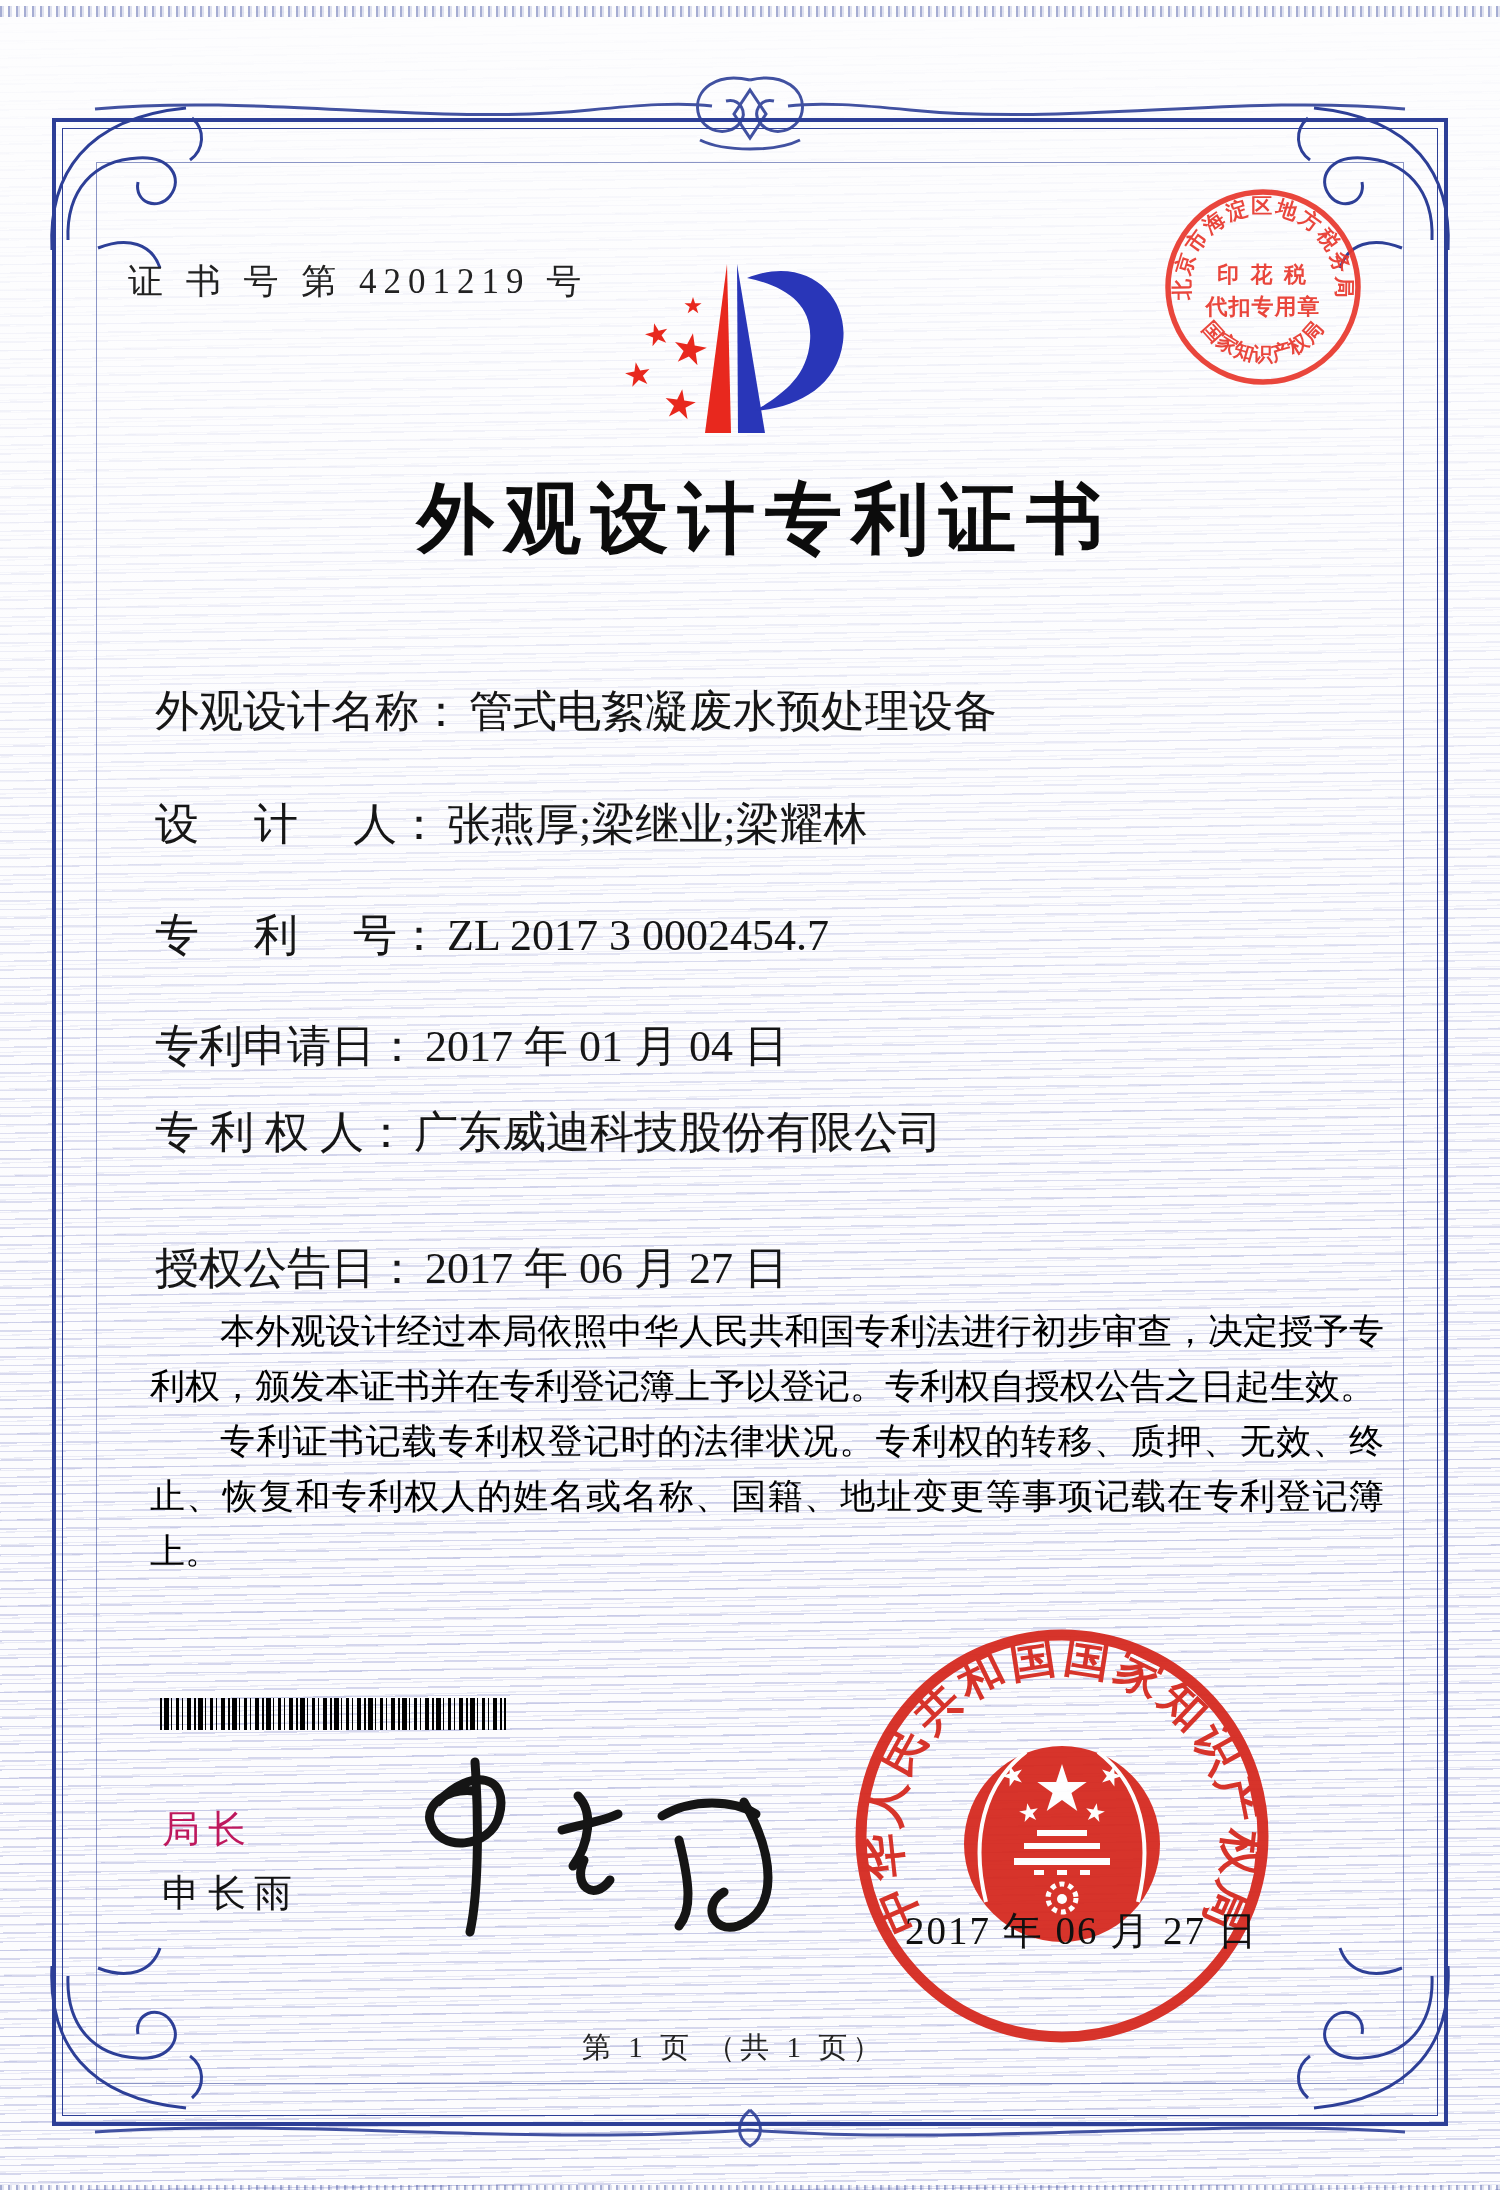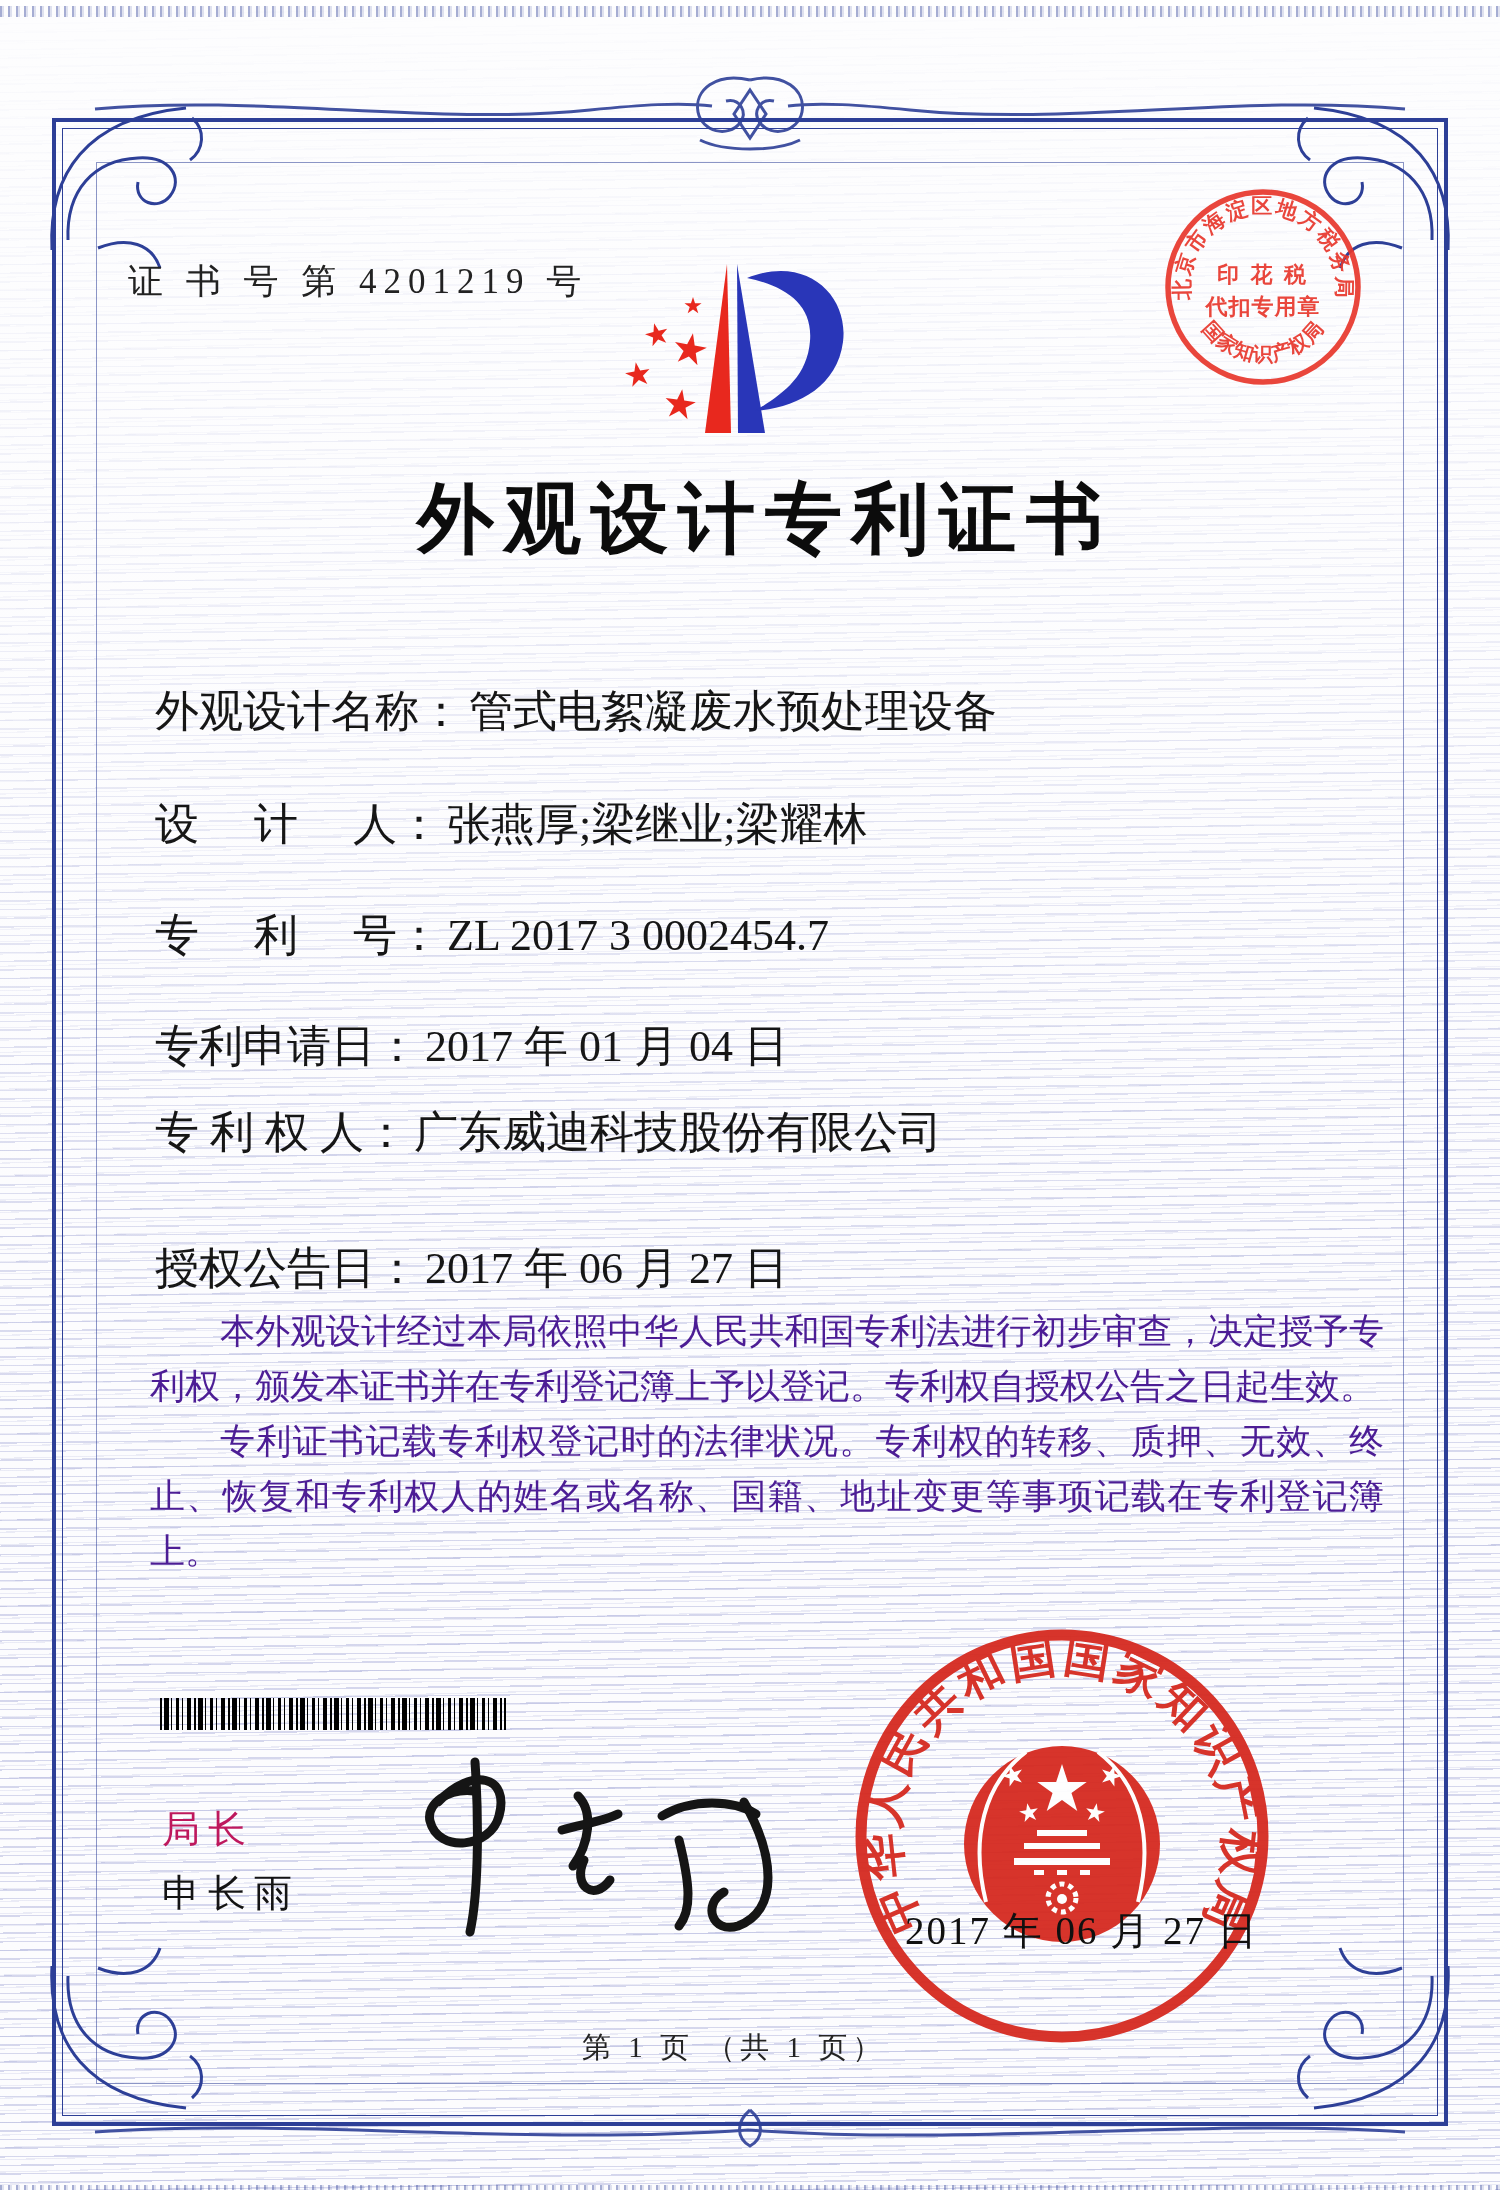--- a/index.html
+++ b/index.html
@@ -33,21 +33,21 @@
     font-size:77px;font-weight:700;letter-spacing:10px;color:#0c0c0c;padding-left:48px;}
 
   .tax-stamp{position:absolute;left:1158px;top:176px;opacity:.92;}
   .tax-stamp text{font-family:"Liberation Serif","DejaVu Serif",serif;font-weight:700;fill:#e8372c;}
 
   .field{position:absolute;left:155px;font-size:44px;color:#161616;white-space:nowrap;}
   .f1{top:676px}.f2{top:789px}.f3{top:900px}.f4{top:1011px}.f5{top:1097px}.f6{top:1233px}
   .field .val{margin-left:6px;}
 
   .paras{position:absolute;left:150px;right:116px;top:1298px;}
-  .paras p{margin:0;font-size:35px;line-height:55px;text-align:justify;text-indent:2em;color:#4c1d95;}
+  .paras p{margin:0;font-size:35px;line-height:55px;text-align:justify;text-indent:2em;color:#000000;}
 
   .barcode{position:absolute;left:160px;top:1692px;width:346px;height:32px;
     background:repeating-linear-gradient(90deg,
       #000 0 2px, transparent 2px 4px, #000 4px 9px, transparent 9px 11px,
       #000 11px 12px, transparent 12px 16px, #000 16px 19px, transparent 19px 22px,
       #000 22px 23px, transparent 23px 27px, #000 27px 31px, transparent 31px 34px);}
 
   .signer-title{position:absolute;left:162px;top:1798px;font-size:38px;letter-spacing:8px;color:#be185d;text-align:right;}
   .signer-name{position:absolute;left:162px;top:1862px;font-size:38px;letter-spacing:8px;color:#141414;}
   .signature{position:absolute;left:378px;top:1738px;}

